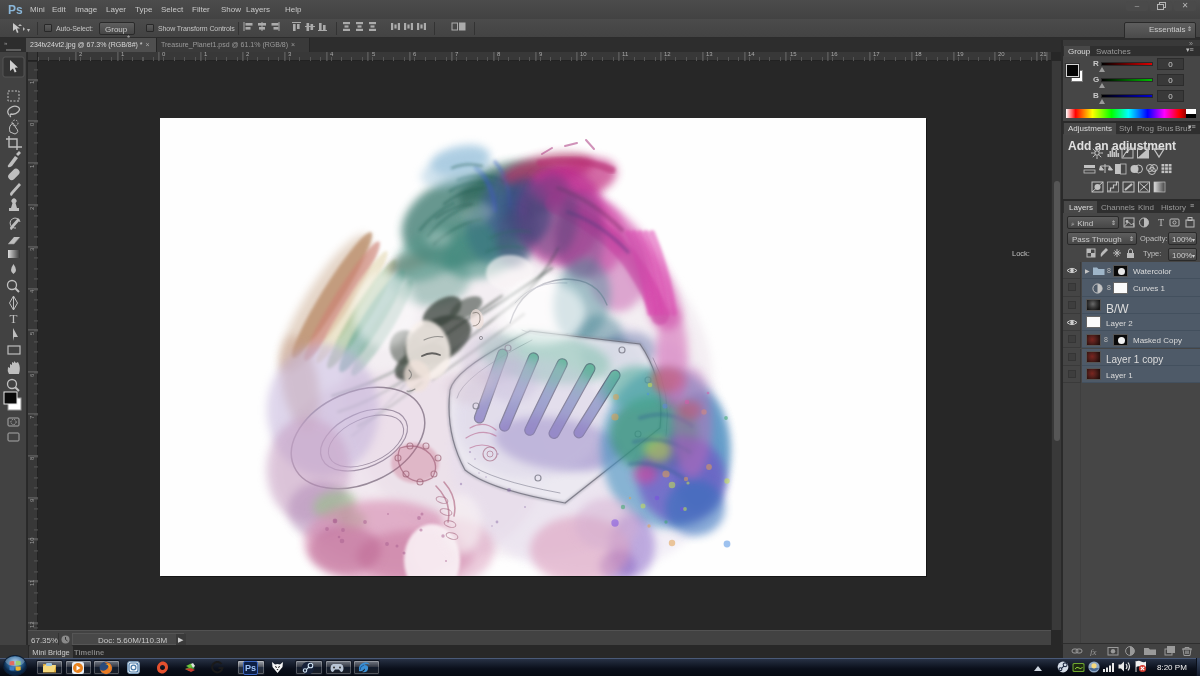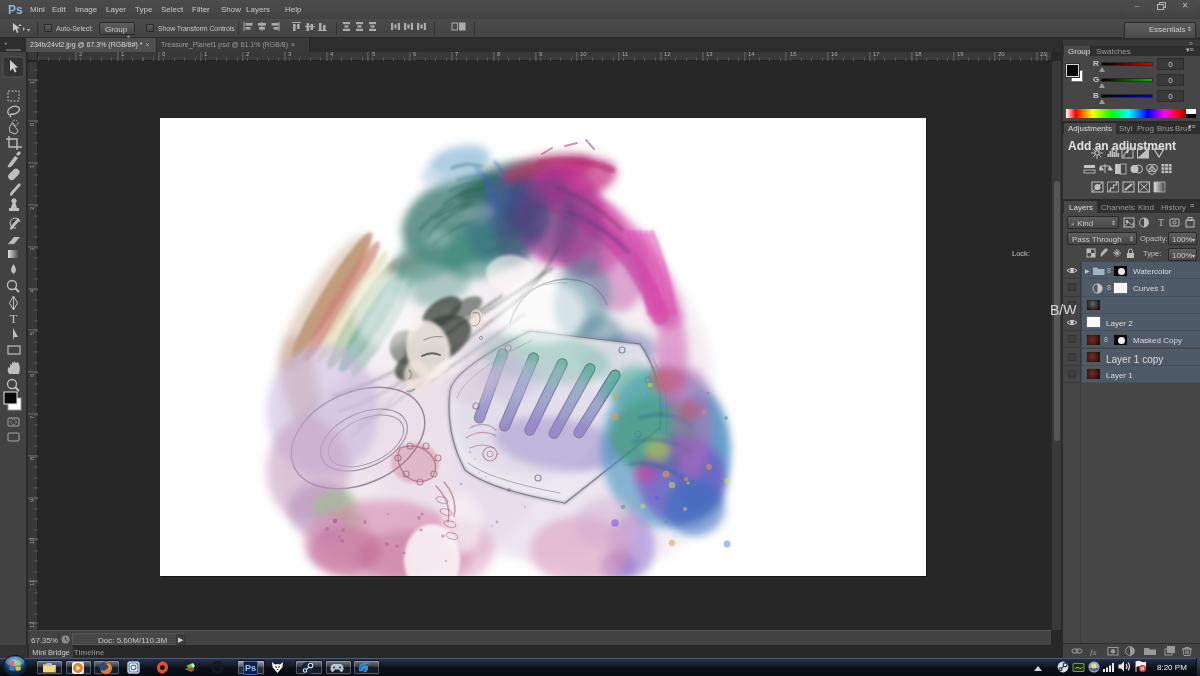--- a/index.html
+++ b/index.html
@@ -594,21 +594,21 @@
       <circle cx="5.5" cy="5.5" r="4.6" fill="none" stroke="#c5c5c5"></circle>
       <path d="M5.5,0.9 a4.6,4.6 0 0,1 0,9.2 z" fill="#c5c5c5"></path>
     </svg>
 <span class="abs" style="left:1107px;top:284.3px;color:#bbb;font-size:7px">8</span>
 <div class="abs" style="left:1113px;top:281.8px;width:15px;height:12px;background:#fbfbfb;border:1px solid #666"></div>
 <span class="abs" style="left:1133px;top:284.3px;color:#dcdcdc;font-size:8px">Curves 1</span>
 <div class="abs" style="left:1063px;top:296.6px;width:18px;height:17.3px;background:#454545;border-bottom:1px solid #3a3a3a;border-right:1px solid #393939"></div>
 <div class="abs" style="left:1082px;top:296.6px;width:118px;height:17.3px;background:#4e5a68;border-bottom:1px solid #43505e"></div>
 <div class="abs" style="left:1068px;top:300.6px;width:8px;height:8px;background:#3e3e3e;border:1px solid #353535"></div>
 <div class="abs" style="left:1086px;top:299.1px;width:15px;height:12px;border:1px solid #555;background:radial-gradient(circle at 45% 40%,#6a6a6a 0%,#3a3a3a 40%,#151515 80%)"></div>
-<span class="abs" style="left:1050px;top:301.6px;color:#dcdcdc;font-size:14px">B/W</span>
+<span class="abs" style="left:1106px;top:301.6px;color:#dcdcdc;font-size:12px">B/W</span>
 <div class="abs" style="left:1063px;top:313.9px;width:18px;height:17.3px;background:#454545;border-bottom:1px solid #3a3a3a;border-right:1px solid #393939"></div>
 <div class="abs" style="left:1082px;top:313.9px;width:118px;height:17.3px;background:#4e5a68;border-bottom:1px solid #43505e"></div>
 <svg class="abs" style="left:1066px;top:317.9px" width="12" height="9" viewBox="0 0 12 9">
       <path d="M1,4.5 Q6,0.2 11,4.5 Q6,8.8 1,4.5 Z" fill="none" stroke="#cfcfcf" stroke-width="1"></path>
       <circle cx="6" cy="4.5" r="1.8" fill="#cfcfcf"></circle>
     </svg>
 <div class="abs" style="left:1086px;top:316.4px;width:15px;height:12px;background:#fbfbfb;border:1px solid #666"></div>
 <span class="abs" style="left:1106px;top:318.9px;color:#dcdcdc;font-size:8px">Layer 2</span>
 <div class="abs" style="left:1063px;top:331.2px;width:18px;height:17.3px;background:#454545;border-bottom:1px solid #3a3a3a;border-right:1px solid #393939"></div>
 <div class="abs" style="left:1082px;top:331.2px;width:118px;height:17.3px;background:#4e5a68;border-bottom:1px solid #43505e"></div>

